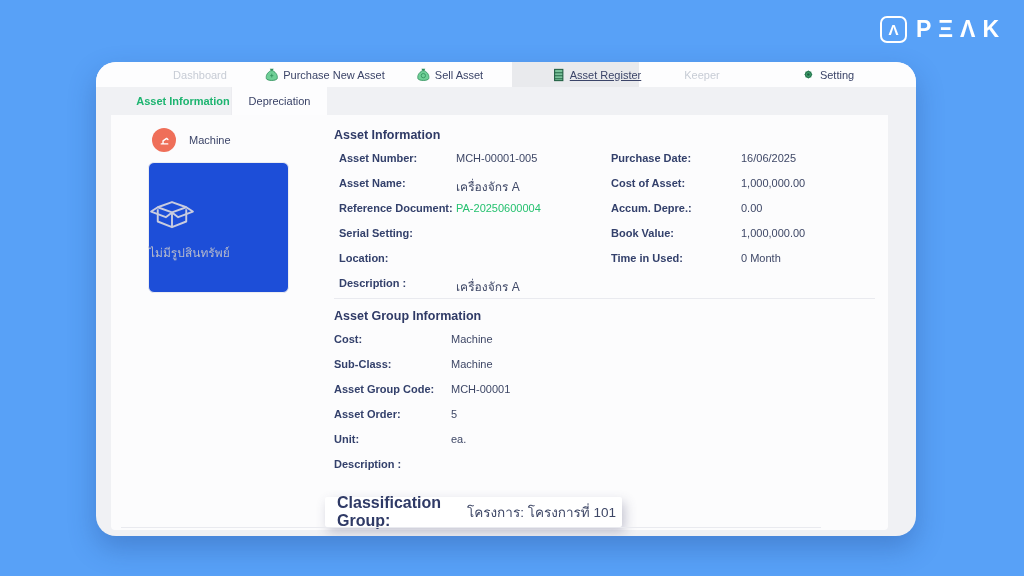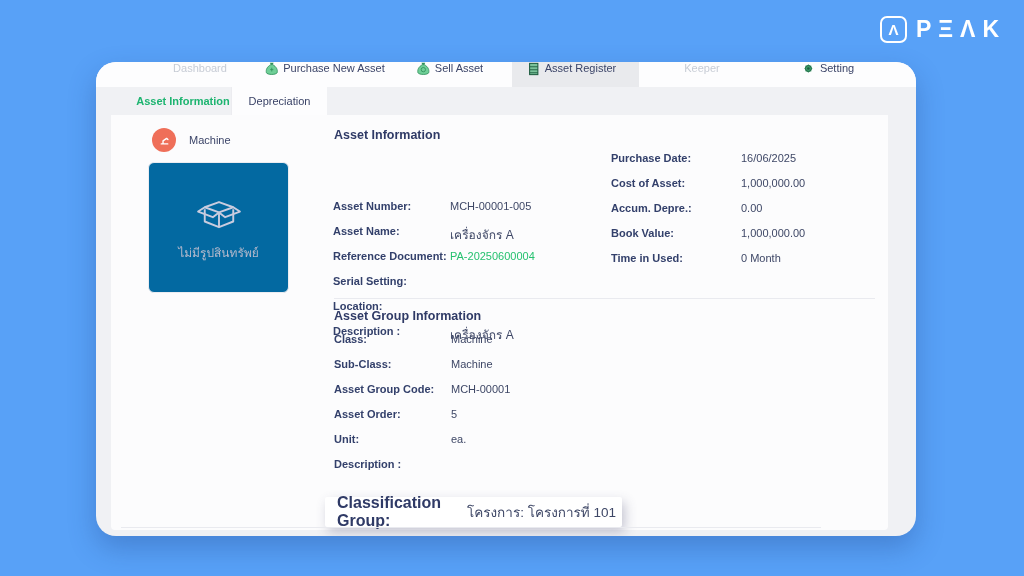--- a/index.html
+++ b/index.html
@@ -27,21 +27,21 @@
     box-shadow:0 12px 28px rgba(25,60,130,0.30);
     overflow:hidden;
   }
 
   
   .navbar {
     position:absolute; left:0; top:0; width:100%; height:25px;
     background:#fdfdfe;
   }
   .nav-item {
-    position:absolute; top:0; height:25px; display:flex; gap:5px;
+    position:absolute; top:0; height:25px; display:flex; align-items:center; gap:5px;
     transform:translateX(-50%); font-size:11px; color:#3b4468; white-space:nowrap; cursor:default;
   }
   .nav-item.muted { color:#c7ccd5; }
   .nav-active-bg {
     position:absolute; left:416px; top:0; width:127px; height:25px; background:#e9eaed;
   }
   .nav-item svg { display:block; }
 
   
   .tabrow { position:absolute; left:0; top:25px; width:100%; height:28px; }
@@ -60,22 +60,22 @@
 
   
   .cat-row { position:absolute; left:41px; top:13px; display:flex; align-items:center; gap:13px; }
   .cat-icon {
     width:24px; height:24px; border-radius:50%; background:#ef6f59;
     display:flex; align-items:center; justify-content:center;
   }
   .cat-label { font-size:11px; color:#3b4468; }
   .placeholder {
     position:absolute; left:37px; top:47px; width:141px; height:131px;
-    background:#0369a1; border:1px solid #ebecf1; border-radius:6px;
-    display:flex; flex-direction:column; align-items:center; justify-content:center; gap:8px;
+    background:#1d4ed8; border:1px solid #ebecf1; border-radius:6px;
+    display:flex; flex-direction:column; justify-content:center; gap:8px;
   }
   .placeholder-text { font-size:10.5px; color:#b6bacc; }
 
   
   .section-title { position:absolute; font-size:12.5px; font-weight:bold; color:#2f3a66; }
   .col { position:absolute; }
   .frow { height:25px; display:flex; align-items:flex-start; }
   .flabel { font-size:11px; font-weight:bold; color:#33406b; }
   .fvalue { font-size:11px; color:#3e4766; }
   .col-left .flabel { width:117px; flex:none; }
@@ -131,21 +131,21 @@
       <span>
         <svg width="13" height="14" viewBox="0 0 20 22">
           <path d="M7 1 h6 l-1.6 3.2 h-2.8 Z" fill="#2f8f5b"></path>
           <path d="M8.4 4.2 h3.2 C17 7.2 19.6 12 18.6 16.4 C17.6 20.6 2.4 20.6 1.4 16.4 C0.4 12 3 7.2 8.4 4.2 Z" fill="#6fcf97" stroke="#2f8f5b" stroke-width="1.3"></path>
           <circle cx="10" cy="12" r="3.4" fill="none" stroke="#2f8f5b" stroke-width="1.3"></circle>
         </svg>
       </span>
       <span>Sell Asset</span>
     </div>
 
-    <div class="nav-item" style="left:476px;">
+    <div class="nav-item" style="left:501px;text-decoration:underline;">
       <span>
         <svg width="12" height="14" viewBox="0 0 16 18">
           <rect x="2.5" y="1.5" width="11" height="15" fill="#7ac29a" stroke="#1e5c40" stroke-width="1.4"></rect>
           <line x1="2.5" y1="6" x2="13.5" y2="6" stroke="#1e5c40" stroke-width="1.2"></line>
           <line x1="2.5" y1="10" x2="13.5" y2="10" stroke="#1e5c40" stroke-width="1.2"></line>
           <line x1="2.5" y1="14" x2="13.5" y2="14" stroke="#1e5c40" stroke-width="1.2"></line>
         </svg>
       </span>
       <span>Asset Register</span>
     </div>
@@ -195,21 +195,21 @@
           <path d="M39 15 L46 19.5 L30.5 25.5 L24 20.5" fill="none" stroke="#c9ccdf" stroke-width="2" stroke-linejoin="round"></path>
           <path d="M9 17 V30 L24 36 L39 30 V17" fill="none" stroke="#c9ccdf" stroke-width="2" stroke-linejoin="round"></path>
           <path d="M24 21 V35" fill="none" stroke="#c9ccdf" stroke-width="2"></path>
         </svg>
       </span>
       <span class="placeholder-text thai">ไม่มีรูปสินทรัพย์</span>
     </div>
 
     <div class="section-title" style="left:223px; top:13px;">Asset Information</div>
 
-    <div class="col col-left" style="left:222px; top:37px; width:285px;margin-top:48px;">
+    <div class="col col-left" style="left:228px; top:37px; width:285px;">
       <div class="frow">
         <span class="flabel">Asset Number:</span>
         <span class="fvalue">MCH-00001-005</span>
       </div>
       <div class="frow">
         <span class="flabel">Asset Name:</span>
         <span class="fvalue thai">เครื่องจักร A</span>
       </div>
       <div class="frow">
         <span class="flabel">Reference Document:</span>
@@ -251,21 +251,21 @@
         <span class="fvalue">0 Month</span>
       </div>
     </div>
 
     <div class="divider" style="left:223px; top:183px; width:541px;"></div>
 
     <div class="section-title" style="left:223px; top:194px;">Asset Group Information</div>
 
     <div class="col col-group" style="left:223px; top:218px; width:285px;">
       <div class="frow">
-        <span class="flabel">Class:</span>
+        <span class="flabel">Cost:</span>
         <span class="fvalue">Machine</span>
       </div>
       <div class="frow">
         <span class="flabel">Sub-Class:</span>
         <span class="fvalue">Machine</span>
       </div>
       <div class="frow">
         <span class="flabel">Asset Group Code:</span>
         <span class="fvalue">MCH-00001</span>
       </div>

